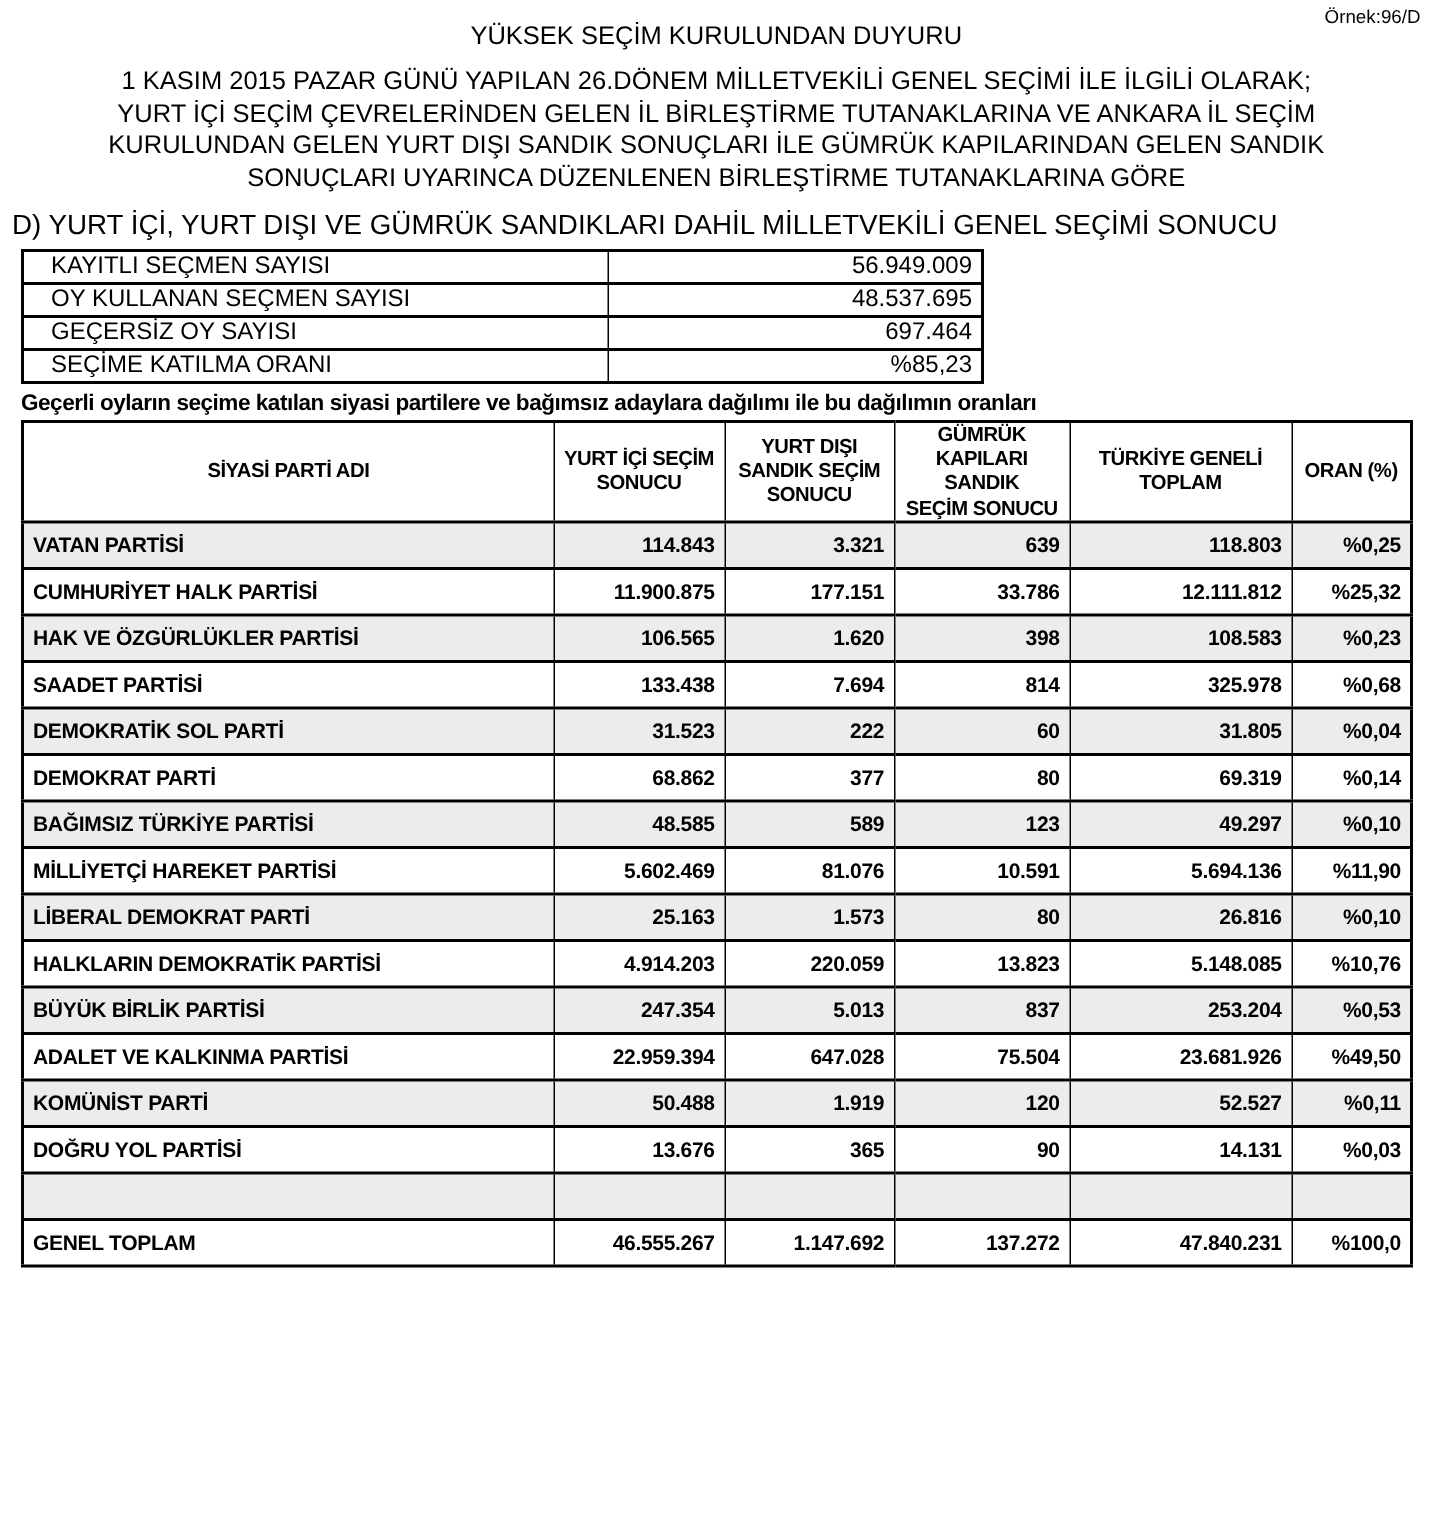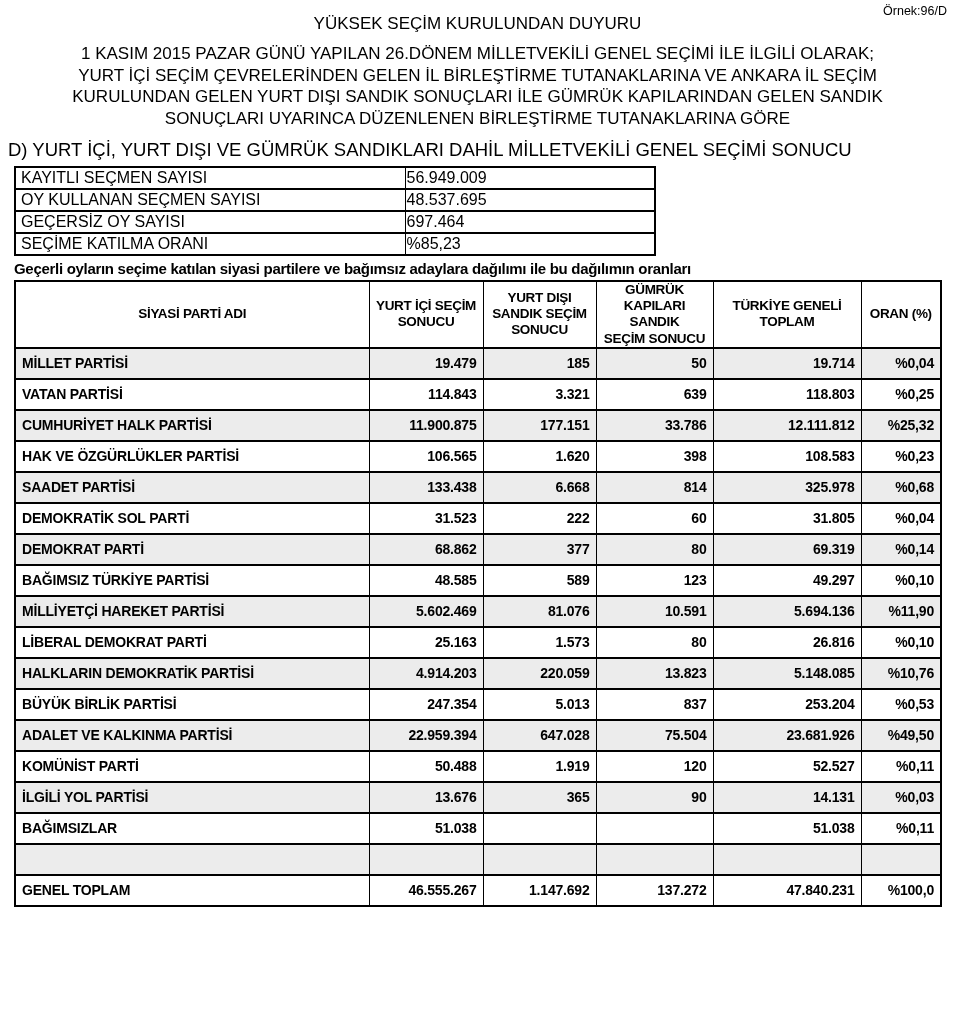--- a/index.html
+++ b/index.html
@@ -42,22 +42,22 @@
     overflow: hidden;
   }
 
   
   .summary-table {
     margin: 5px 0 0 14px;
     width: 640px;
     border: 2px solid #000;
   }
   .summary-table td { height: 22px; font-size: 16px; }
-  .summary-table td.lbl { padding-left: 5px; text-align: left; }
-  .summary-table td.val { padding-right: 6px; text-align: left; }
+  .summary-table td.lbl { padding-left: 18px; text-align: left; }
+  .summary-table td.val { padding-right: 6px; text-align: right; }
 
   .note {
     margin: 4px 0 0 14px;
     font-size: 15px; font-weight: bold;
     letter-spacing: -0.3px;
   }
 
   
   .results-table {
     margin: 3px 0 0 14px;
@@ -147,28 +147,20 @@
         <th>GÜMRÜK
 KAPILARI SANDIK
 SEÇİM SONUCU</th>
         <th>TÜRKİYE GENELİ
 TOPLAM</th>
         <th>ORAN (%)</th>
       </tr>
     </thead>
     <tbody>
       <tr>
-        <td class="party">MİLLET PARTİSİ</td>
-        <td class="num">19.479</td>
-        <td class="num">185</td>
-        <td class="num">50</td>
-        <td class="num">19.714</td>
-        <td class="num">%0,04</td>
-      </tr>
-      <tr>
         <td class="party">VATAN PARTİSİ</td>
         <td class="num">114.843</td>
         <td class="num">3.321</td>
         <td class="num">639</td>
         <td class="num">118.803</td>
         <td class="num">%0,25</td>
       </tr>
       <tr>
         <td class="party">CUMHURİYET HALK PARTİSİ</td>
         <td class="num">11.900.875</td>
@@ -181,21 +173,21 @@
         <td class="party">HAK VE ÖZGÜRLÜKLER PARTİSİ</td>
         <td class="num">106.565</td>
         <td class="num">1.620</td>
         <td class="num">398</td>
         <td class="num">108.583</td>
         <td class="num">%0,23</td>
       </tr>
       <tr>
         <td class="party">SAADET PARTİSİ</td>
         <td class="num">133.438</td>
-        <td class="num">6.668</td>
+        <td class="num">7.694</td>
         <td class="num">814</td>
         <td class="num">325.978</td>
         <td class="num">%0,68</td>
       </tr>
       <tr>
         <td class="party">DEMOKRATİK SOL PARTİ</td>
         <td class="num">31.523</td>
         <td class="num">222</td>
         <td class="num">60</td>
         <td class="num">31.805</td>
@@ -259,34 +251,26 @@
       </tr>
       <tr>
         <td class="party">KOMÜNİST PARTİ</td>
         <td class="num">50.488</td>
         <td class="num">1.919</td>
         <td class="num">120</td>
         <td class="num">52.527</td>
         <td class="num">%0,11</td>
       </tr>
       <tr>
-        <td class="party">İLGİLİ YOL PARTİSİ</td>
+        <td class="party">DOĞRU YOL PARTİSİ</td>
         <td class="num">13.676</td>
         <td class="num">365</td>
         <td class="num">90</td>
         <td class="num">14.131</td>
         <td class="num">%0,03</td>
-      </tr>
-      <tr>
-        <td class="party">BAĞIMSIZLAR</td>
-        <td class="num">51.038</td>
-        <td class="num"></td>
-        <td class="num"></td>
-        <td class="num">51.038</td>
-        <td class="num">%0,11</td>
       </tr>
       <tr>
         <td class="party"></td>
         <td class="num"></td>
         <td class="num"></td>
         <td class="num"></td>
         <td class="num"></td>
         <td class="num"></td>
       </tr>
       <tr>

